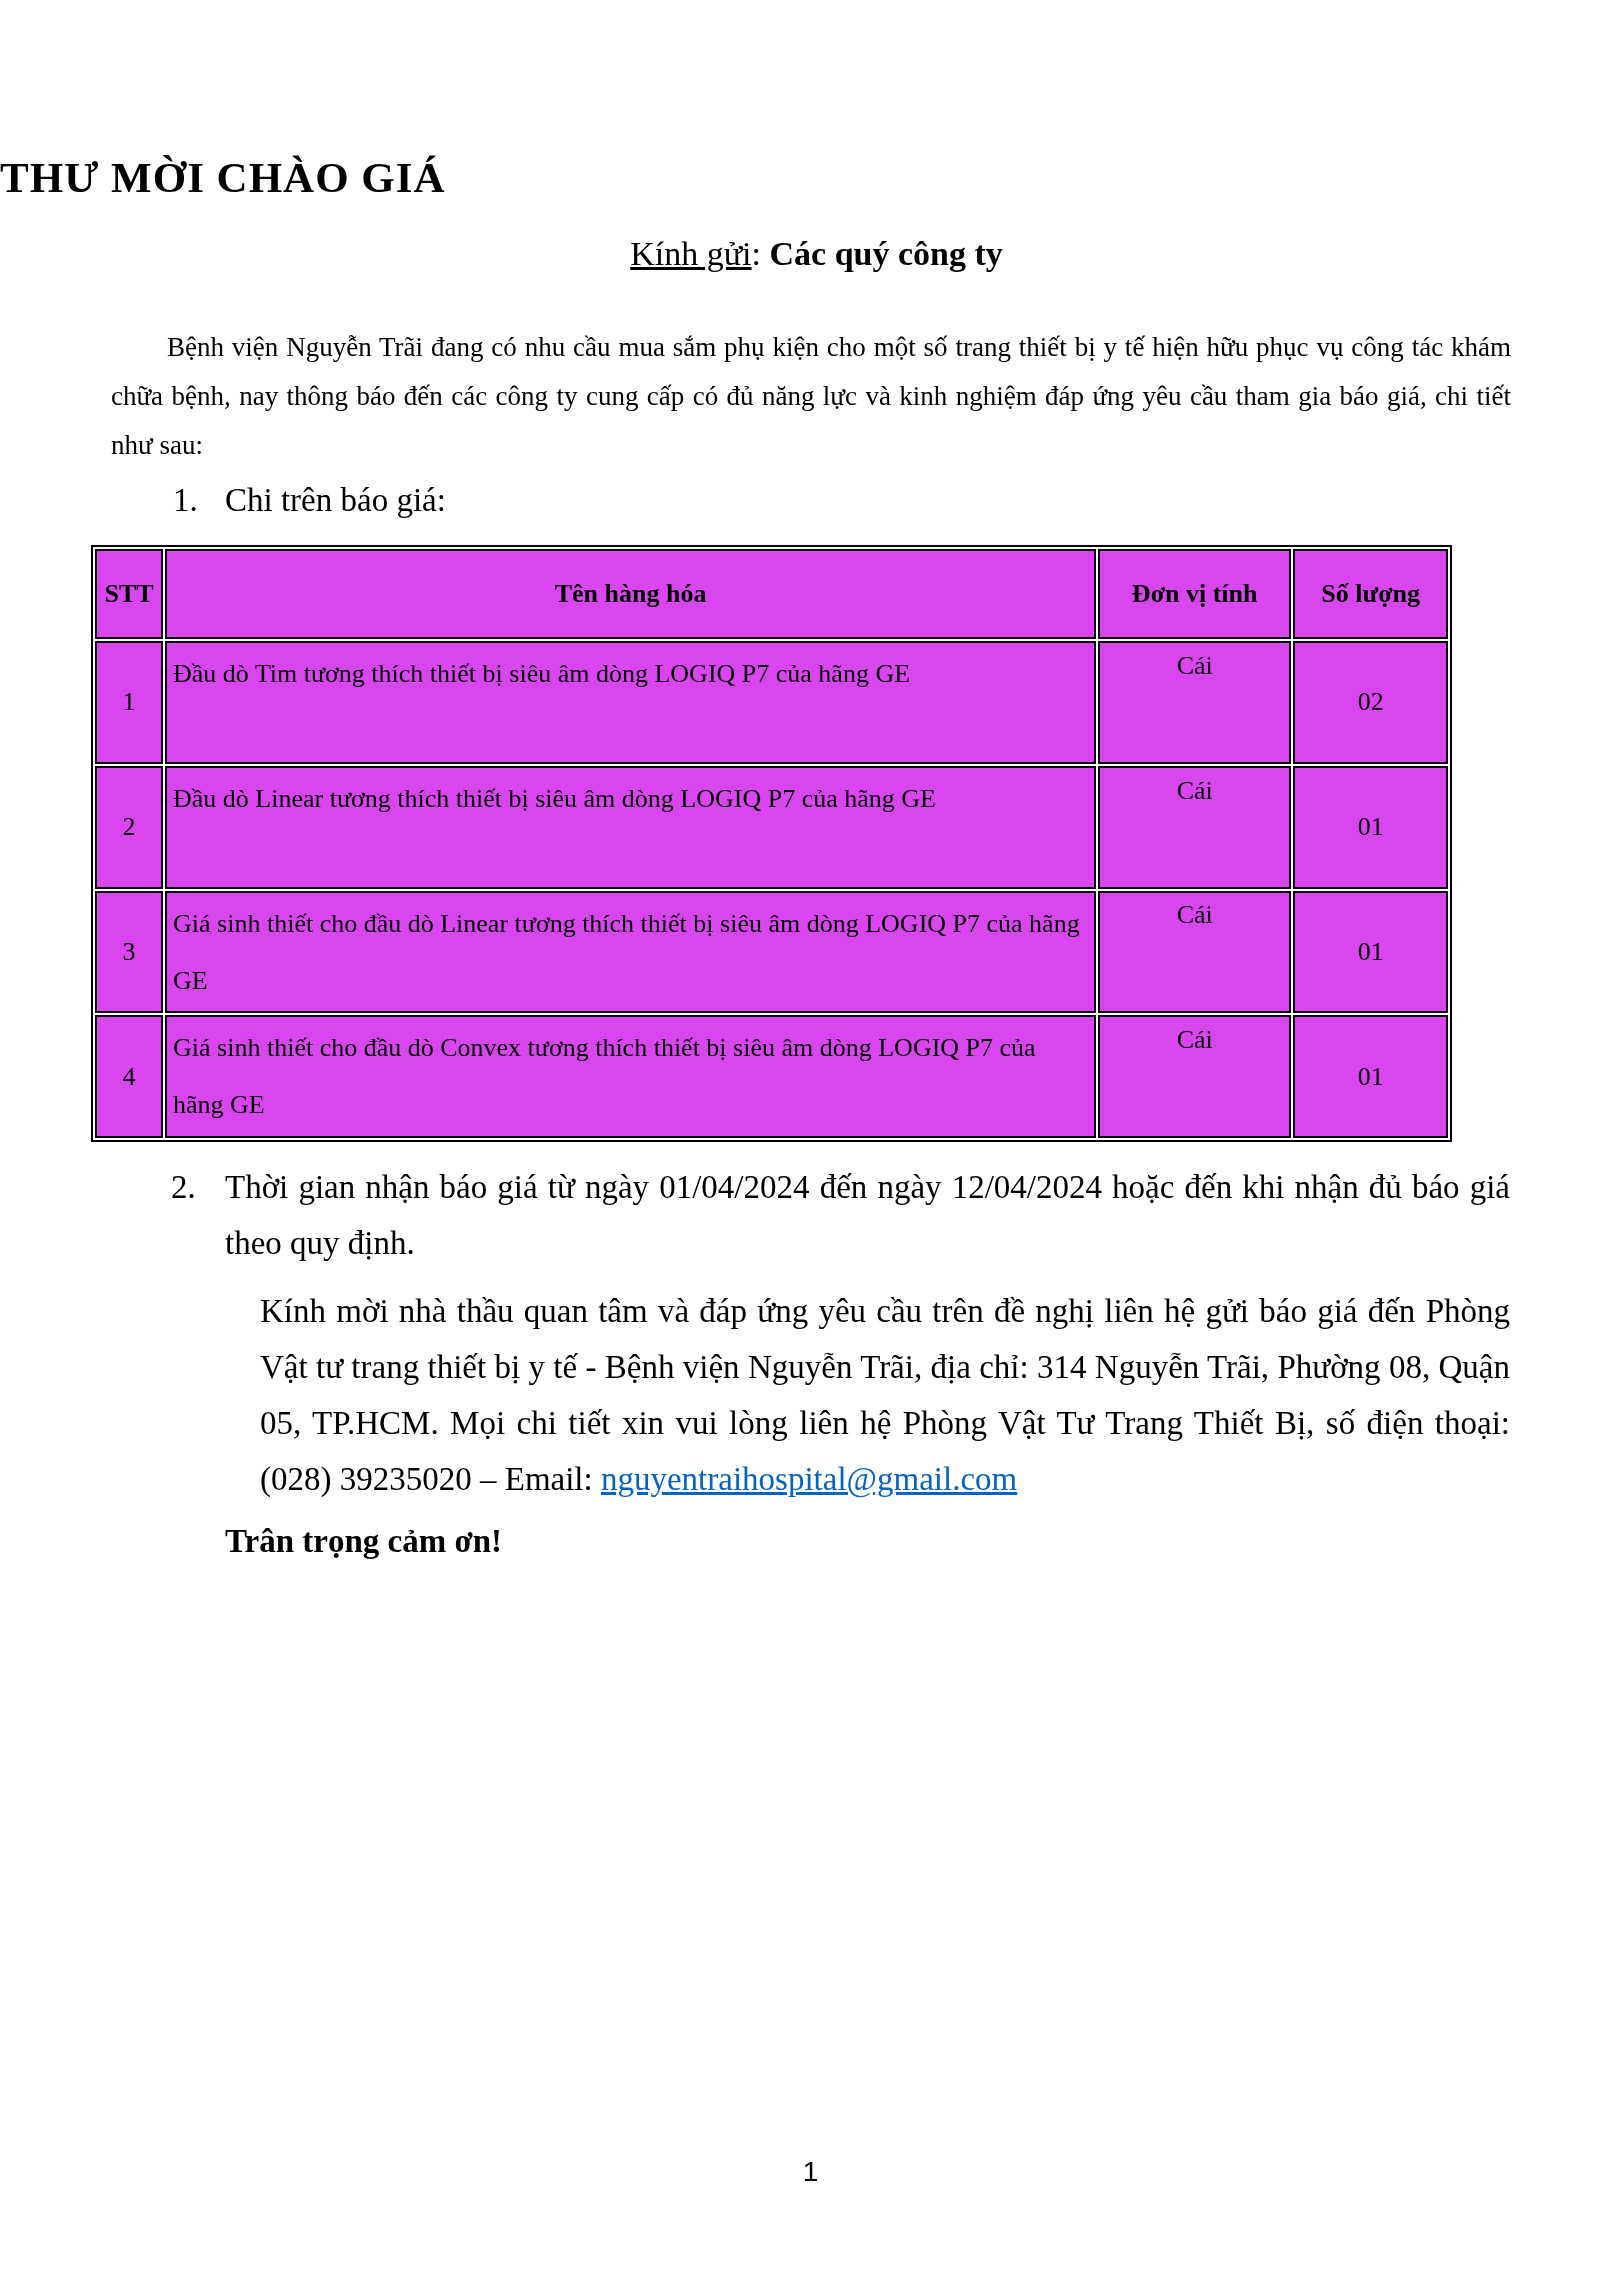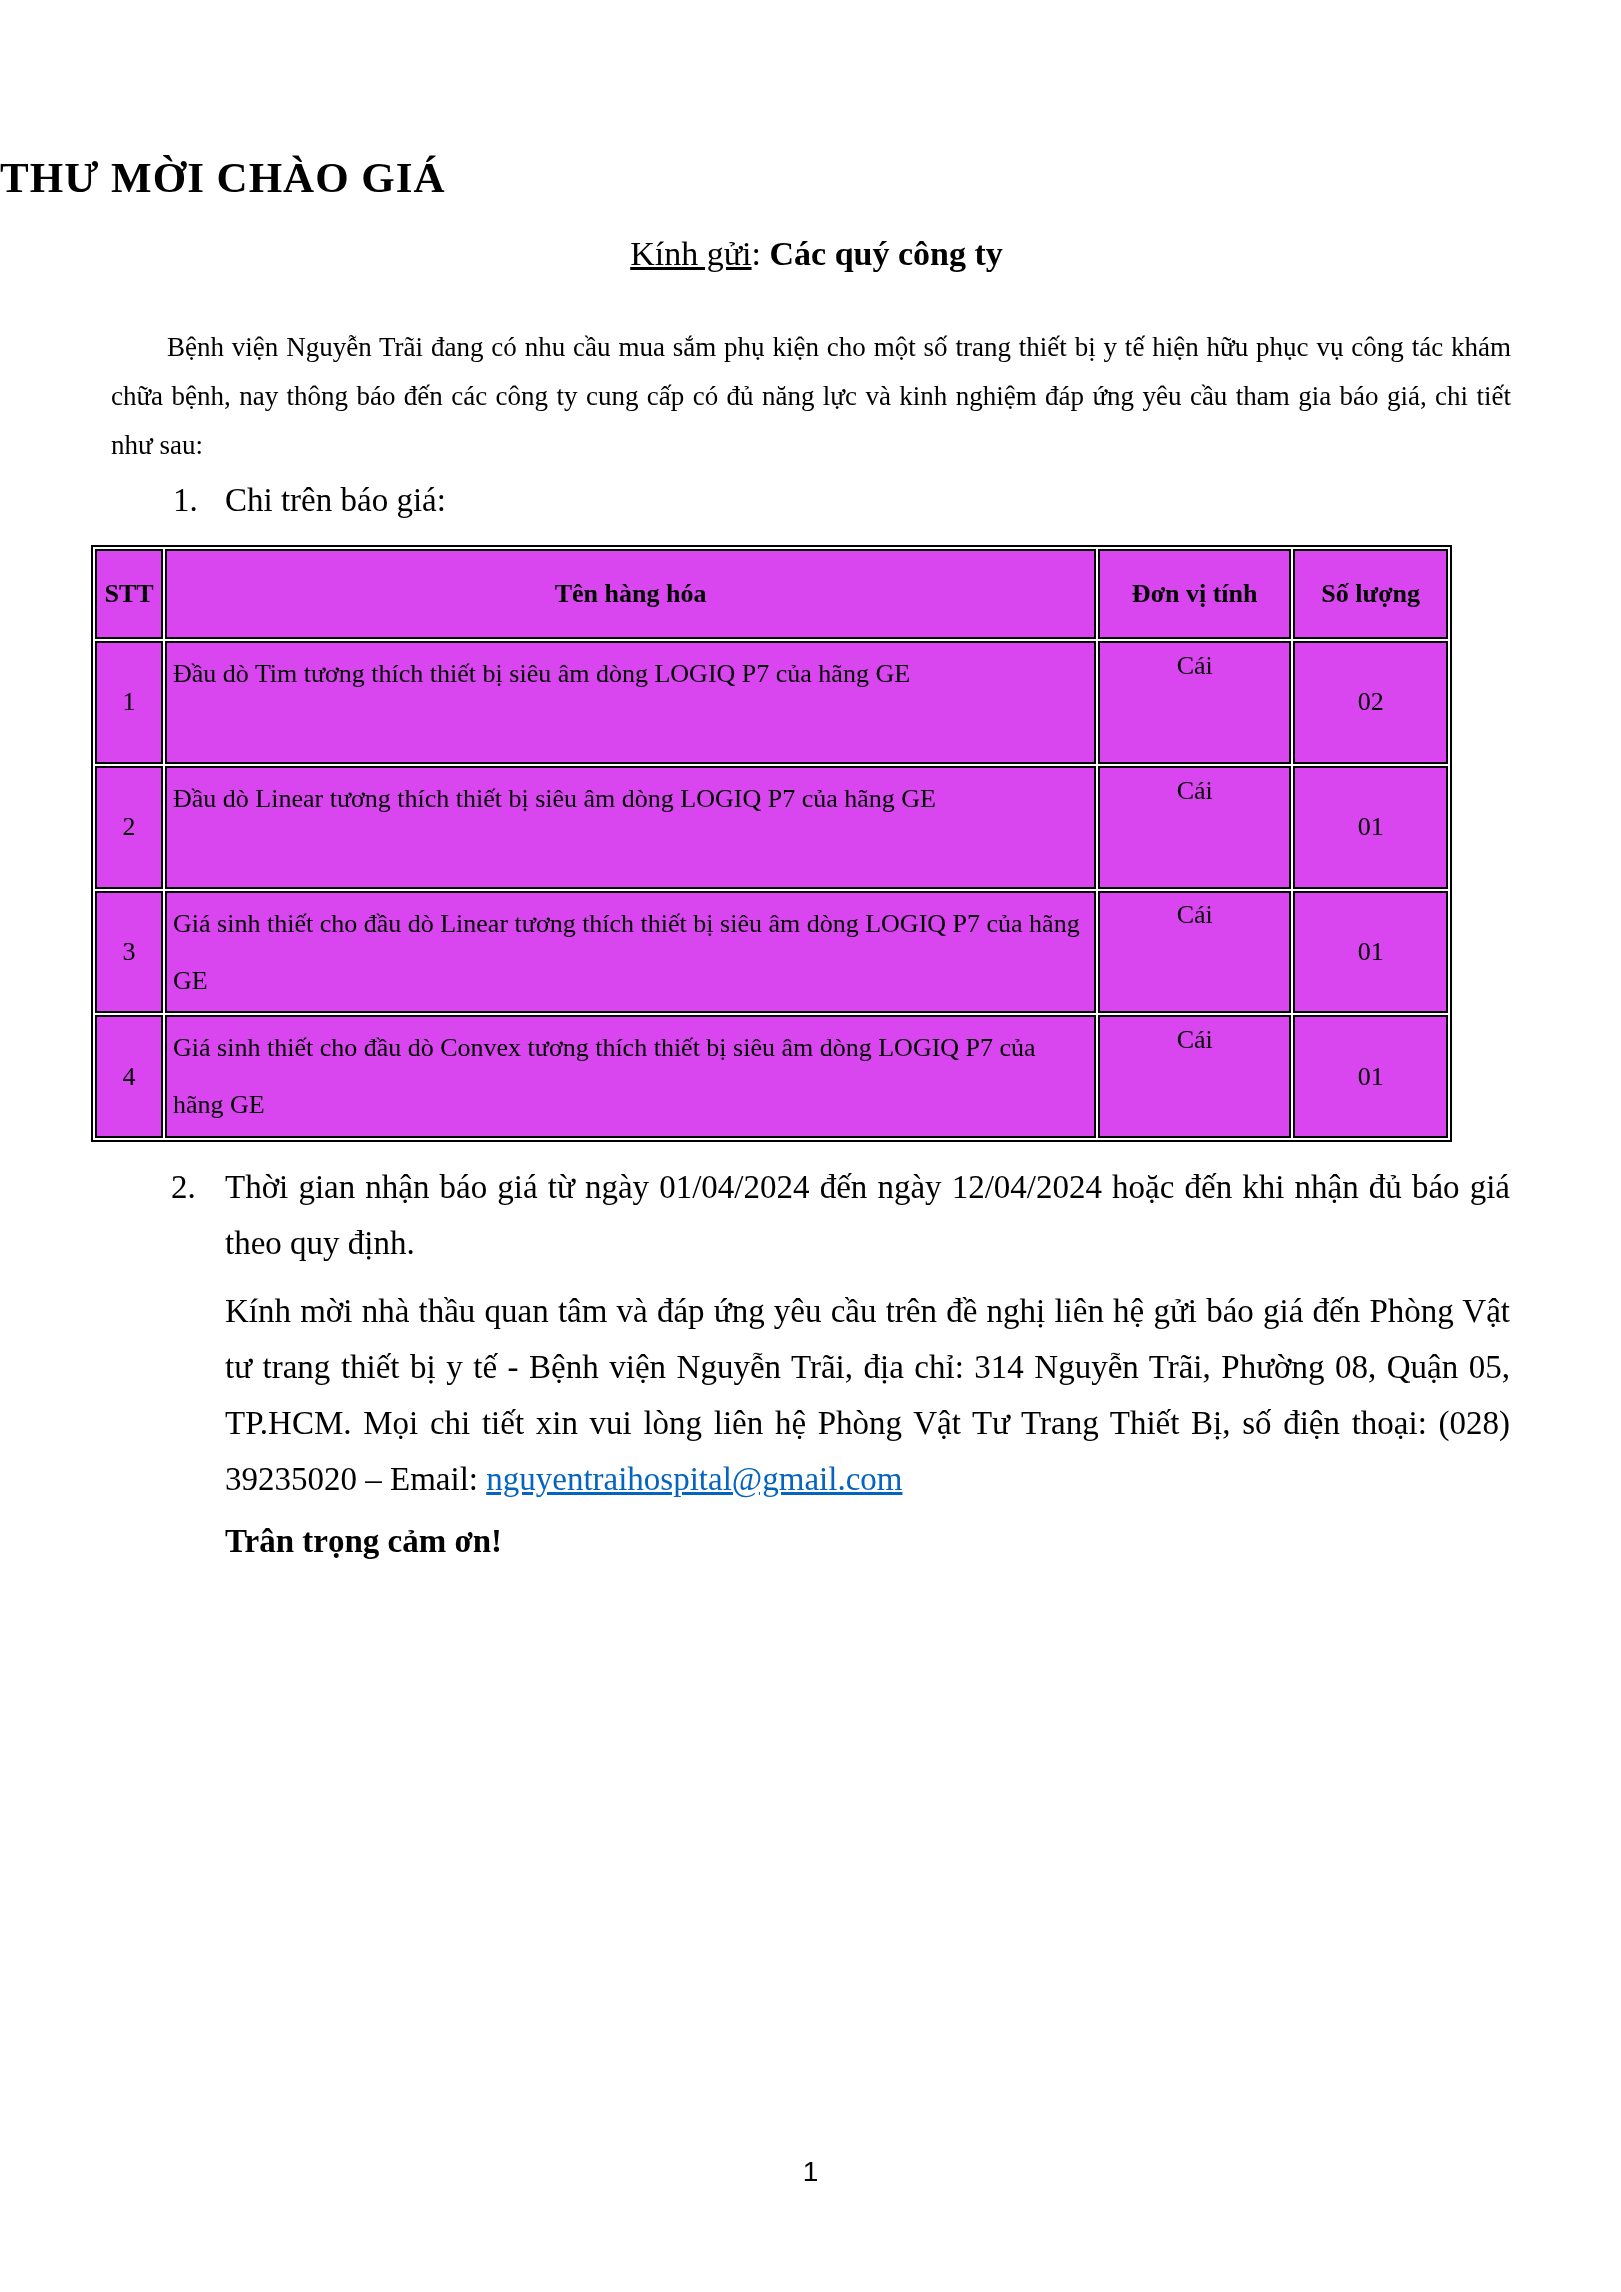--- a/index.html
+++ b/index.html
@@ -39,21 +39,21 @@
   .quote-table td{height:110px;}
   td.c-stt{text-align:center;vertical-align:middle;}
   td.c-name{text-align:left;vertical-align:top;padding:2px 7.8px 2px 5.9px;line-height:57px;}
   td.c-unit{text-align:center;vertical-align:top;padding-top:7.8px;}
   td.c-qty{text-align:center;vertical-align:middle;}
   .section2{
     position:absolute;top:1159px;left:225px;width:1285px;
     font-size:33px;line-height:56px;text-align:justify;
   }
   .item2{position:relative;}
-  .contact{margin-top:11.8px;}
+  .contact{margin-top:11.8px;margin-left:35px;}
   a.email{color:var(--link-color,#0563C1);text-decoration:underline;}
   .closing{font-weight:bold;margin-top:5.9px;}
   .pageno{
     position:absolute;top:2156px;left:0;width:100%;text-align:center;
     font-family:"Liberation Sans", sans-serif;font-size:28px;
   }
 </style>
 </head>
 <body>
 

